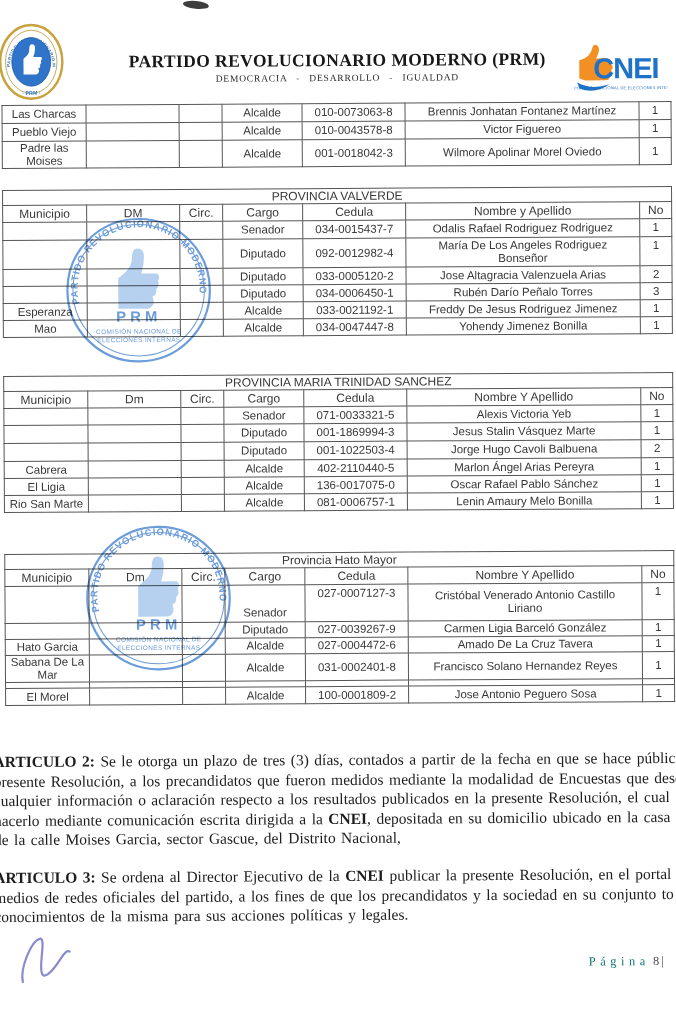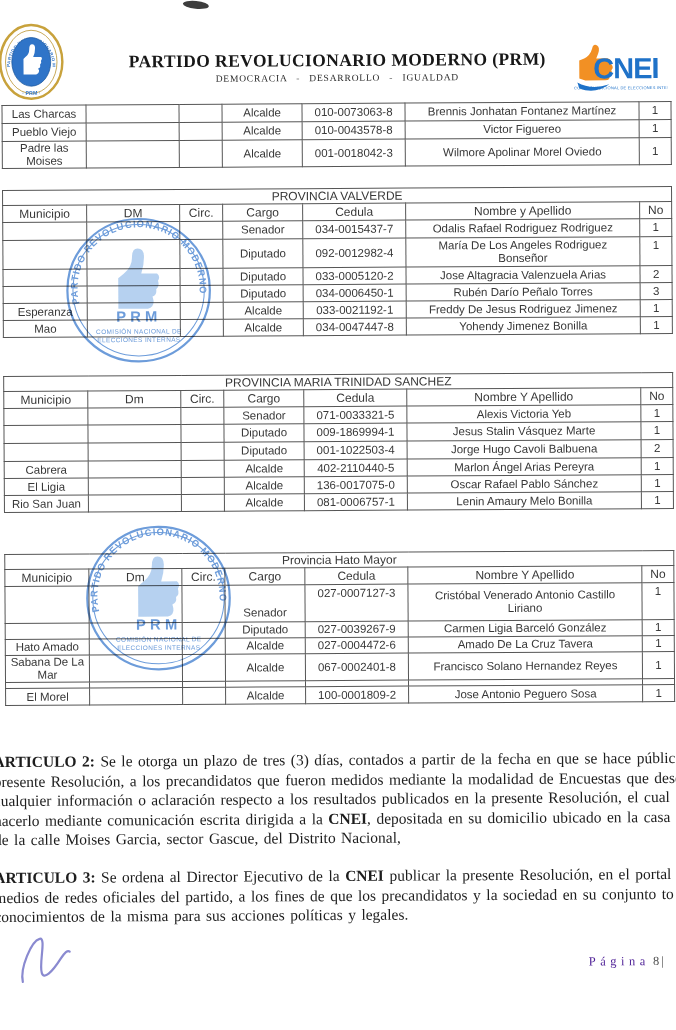--- a/index.html
+++ b/index.html
@@ -38,21 +38,21 @@
   .stamp{position:absolute;opacity:.82;mix-blend-mode:multiply;}
 
   
   .article{position:absolute;left:-8px;width:710px;font-family:"Liberation Serif",serif;font-size:15.5px;color:#1d1d1d;}
   .tline{white-space:nowrap;line-height:19.5px;word-spacing:1.6px;}
   .tline b{font-weight:bold;}
 
   
   .signature{position:absolute;left:12px;top:930px;}
   .footer{position:absolute;left:586px;top:956px;width:120px;font-family:"Liberation Serif",serif;font-size:12.5px;white-space:nowrap;}
-  .footer .lbl{letter-spacing:4.5px;color:#4c1d95;}
+  .footer .lbl{letter-spacing:4.5px;color:#0f766e;}
   .footer .num{letter-spacing:2px;color:#4d4d4d;}
 </style>
 </head>
 <body>
 
 <svg width="0" height="0" style="position:absolute">
   <defs>
     <symbol id="stamp-sym" viewBox="0 0 160 160">
       <circle cx="80" cy="80" r="77" fill="none" stroke-width="2.4" stroke="#4c86d2"></circle>
       <circle cx="80" cy="80" r="71" fill="none" stroke-width="1.1" stroke="#4c86d2"></circle>
@@ -252,21 +252,21 @@
             <td>Senador</td>
             <td>071-0033321-5</td>
             <td>Alexis Victoria Yeb</td>
             <td>1</td>
           </tr>
           <tr style="height: 18px;">
             <td></td>
             <td></td>
             <td></td>
             <td>Diputado</td>
-            <td>009-1869994-1</td>
+            <td>001-1869994-3</td>
             <td>Jesus Stalin Vásquez Marte</td>
             <td>1</td>
           </tr>
           <tr style="height: 18px;">
             <td></td>
             <td></td>
             <td></td>
             <td>Diputado</td>
             <td>001-1022503-4</td>
             <td>Jorge Hugo Cavoli Balbuena</td>
@@ -284,21 +284,21 @@
           <tr style="height: 17px;">
             <td>El Ligia</td>
             <td></td>
             <td></td>
             <td>Alcalde</td>
             <td>136-0017075-0</td>
             <td>Oscar Rafael Pablo Sánchez</td>
             <td>1</td>
           </tr>
           <tr style="height: 17px;">
-            <td>Rio San Juan</td>
+            <td>Rio San Marte</td>
             <td></td>
             <td></td>
             <td>Alcalde</td>
             <td>081-0006757-1</td>
             <td>Lenin Amaury Melo Bonilla</td>
             <td>1</td>
           </tr>
         </tbody>
       </table>
     </div>
@@ -339,35 +339,35 @@
           <tr style="height: 16px;">
             <td></td>
             <td></td>
             <td></td>
             <td>Diputado</td>
             <td>027-0039267-9</td>
             <td>Carmen Ligia Barceló González</td>
             <td>1</td>
           </tr>
           <tr style="height: 16px;">
-            <td>Hato Amado</td>
+            <td>Hato Garcia</td>
             <td></td>
             <td></td>
             <td>Alcalde</td>
             <td>027-0004472-6</td>
             <td>Amado De La Cruz Tavera</td>
             <td>1</td>
           </tr>
           <tr style="height: 27px;">
             <td>Sabana De La
 Mar</td>
             <td></td>
             <td></td>
             <td>Alcalde</td>
-            <td>067-0002401-8</td>
+            <td>031-0002401-8</td>
             <td>Francisco Solano Hernandez Reyes</td>
             <td>1</td>
           </tr>
           <tr style="height: 6px;">
             <td></td>
             <td></td>
             <td></td>
             <td></td>
             <td></td>
             <td></td>

